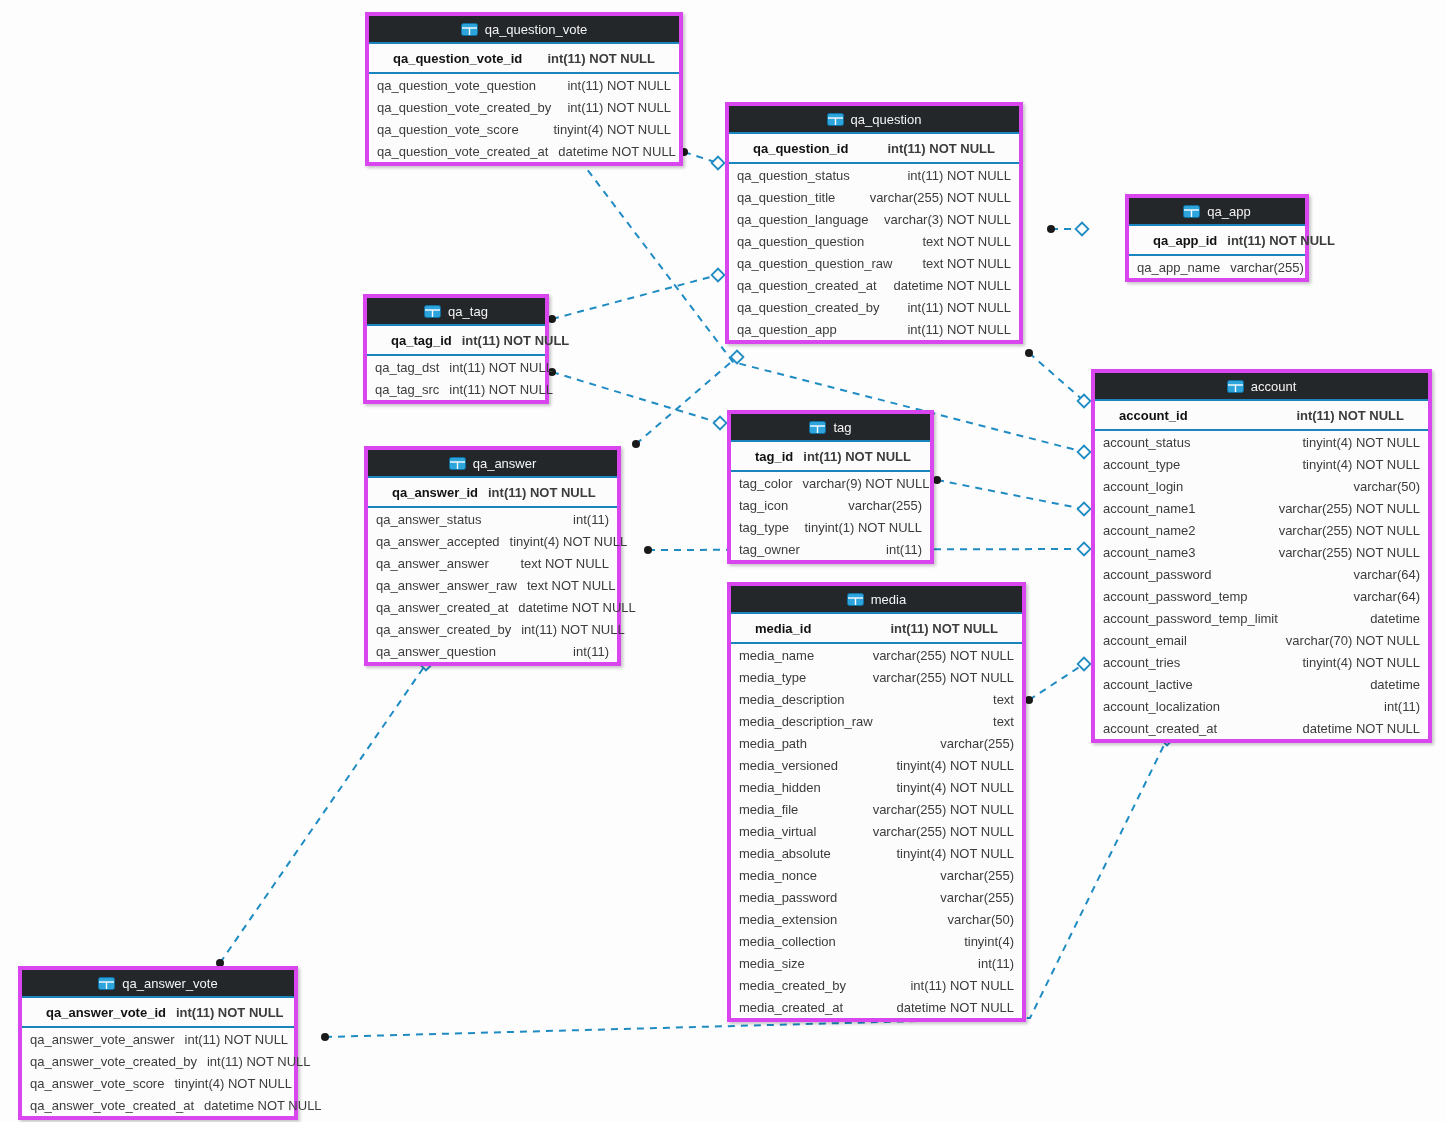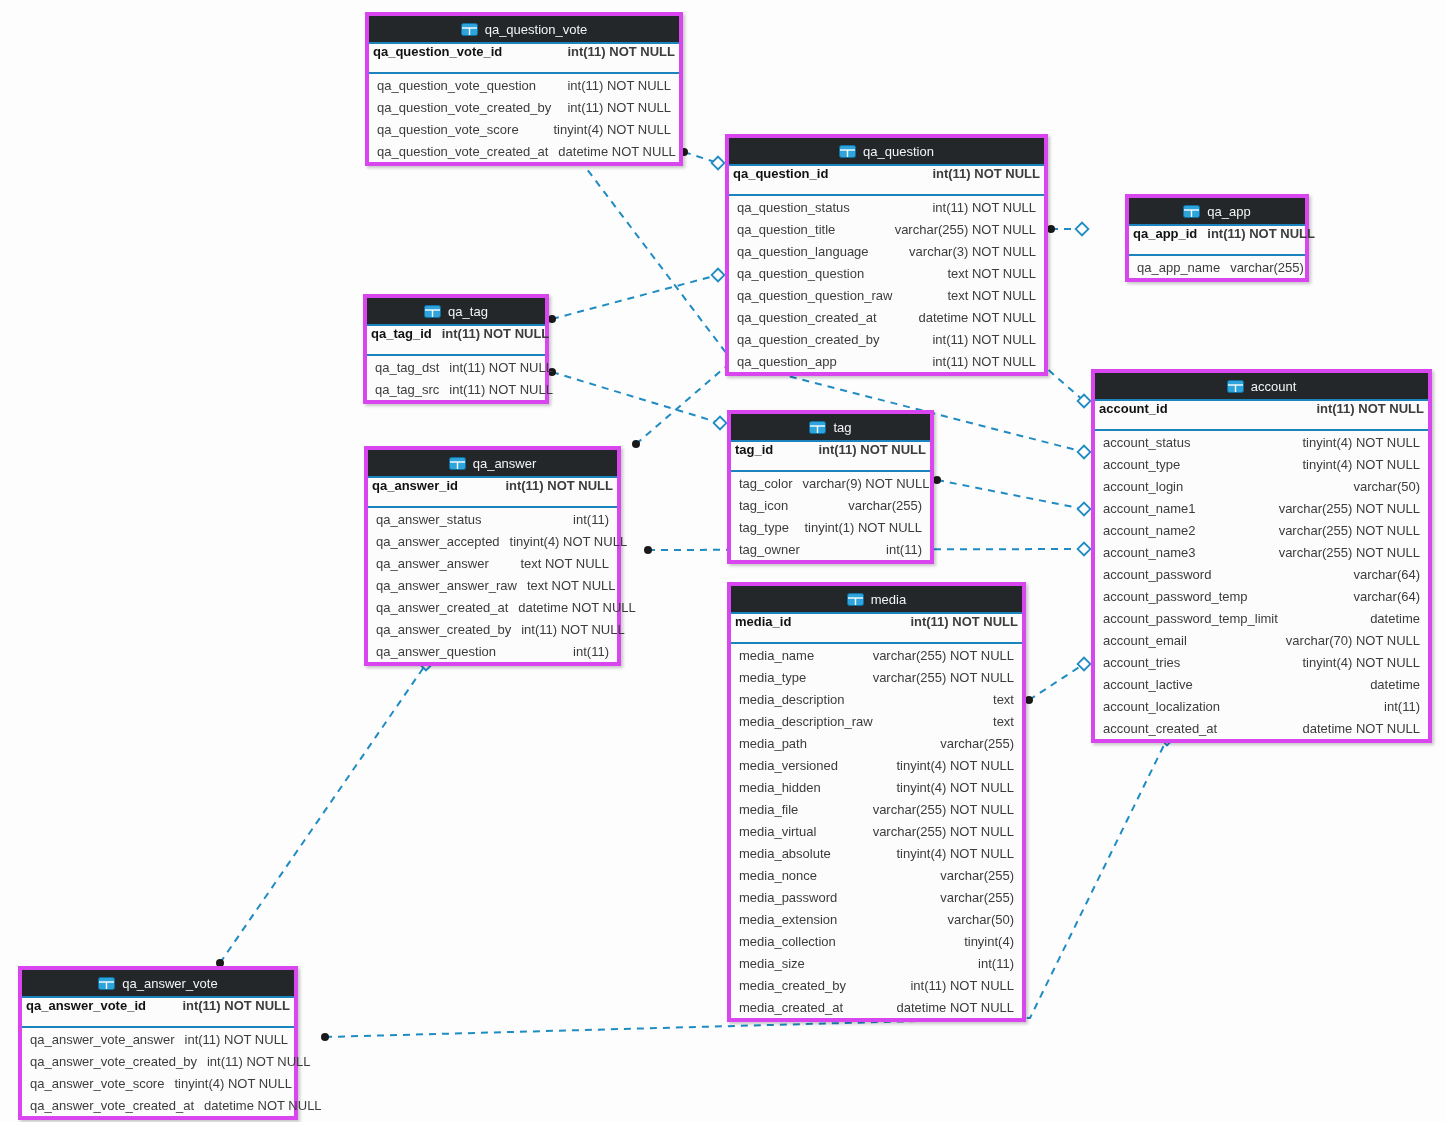--- a/index.html
+++ b/index.html
@@ -28,22 +28,22 @@
     display:flex;align-items:center;justify-content:center;
     gap:7px;
     border-bottom:2px solid #1b84bd;
     font-size:13px;
     cursor:default;
     white-space:nowrap;
   }
   .db-header .tbl-icon{display:inline-flex;line-height:0;}
   .pk-row{
     height:28px;
-    display:flex;align-items:flex-start;justify-content:space-between;
-    padding:0 4px;gap:10px;
+    display:flex;align-items:center;justify-content:space-between;
+    padding:0 24px;gap:10px;
     font-weight:bold;color:#111;
     border-bottom:2px solid #1b84bd;
     white-space:nowrap;
   }
   .col-row{
     height:22px;
     display:flex;align-items:center;justify-content:space-between;
     padding:0 8px;gap:10px;
     white-space:nowrap;
   }
@@ -142,21 +142,21 @@
         </div>
         <div class="col-row">
           <span class="col-name">qa_question_vote_score</span>
           <span class="col-type">tinyint(4) NOT NULL</span>
         </div>
         <div class="col-row">
           <span class="col-name">qa_question_vote_created_at</span>
           <span class="col-type">datetime NOT NULL</span>
         </div>
       </div>
-      <div class="db-table" style="left: 725px; top: 134px; width: 323px;">
+      <div class="db-table" style="left: 725px; top: 102px; width: 298px;">
         <div class="db-header">
           <span class="tbl-icon">
             <svg width="17" height="13" viewBox="0 0 17 13" aria-hidden="true">
      <rect x="0.5" y="0.5" width="16" height="12" rx="2" fill="#2da4dc" stroke="#0f6fa0"></rect>
      <line x1="1" y1="5" x2="16" y2="5" stroke="#ffffff" stroke-width="1.4"></line>
      <line x1="8.5" y1="5" x2="8.5" y2="12" stroke="#ffffff" stroke-width="1.4"></line>
    </svg>
           </span>
           <span>qa_question</span>
         </div>

